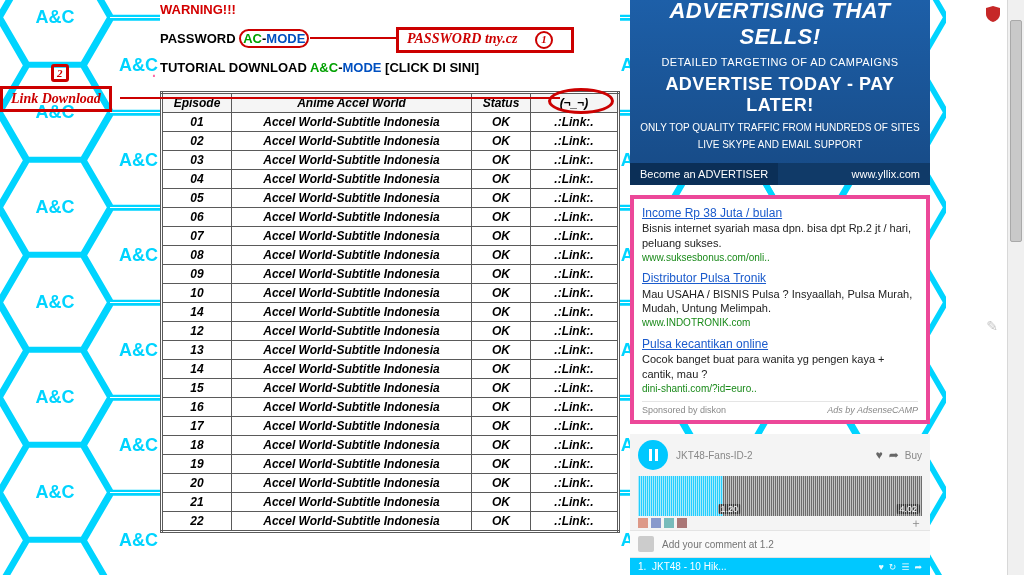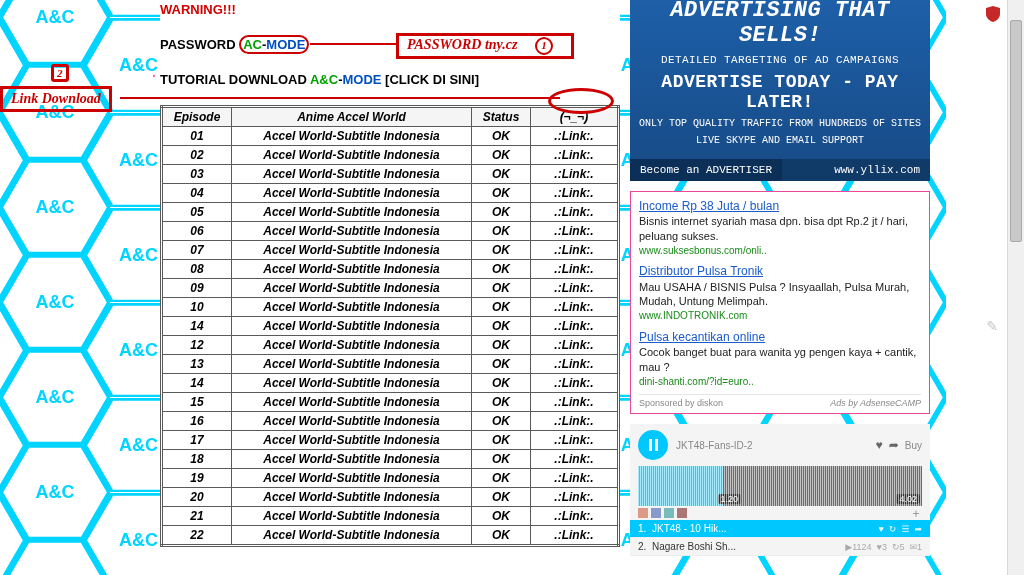--- a/index.html
+++ b/index.html
@@ -40,21 +40,21 @@
   .main {
     width: 460px; flex: 0 0 460px;
     background: #ffffff;
     font-size: 13px;
     color: #000;
   }
   .right-gutter { flex: 1; display: flex; flex-direction: column; align-items: flex-start; gap: 10px; padding-left: 10px; }
 
   
   .warning { color: #d30000; font-weight: bold; margin: 2px 0; }
-  .line { font-weight: bold; margin: 18px 0; }
+  .line { font-weight: bold; margin: 12px 0; }
   .ac { color: #00a000; }
   .mode { color: #0050c0; }
   .click { color: #000; }
   .red-anno {
     position: absolute;
     border: 3px solid #cc0000;
     font-family: "Times New Roman", serif;
     font-style: italic;
     font-weight: bold;
     color: #cc0000;
@@ -81,40 +81,40 @@
   }
   table.episodes th { background: #f5f5f5; }
   table.episodes td.title { text-align: center; }
 
   
   .ad-banner {
     width: 300px;
     background: linear-gradient(#1d5fa8, #174a85);
     color: #fff;
     text-align: center;
-    font-family: Liberation Mono, monospace;
+    font-family: Liberation Sans, sans-serif;
     box-sizing: border-box;
   }
   .ad-banner .big { font-size: 22px; font-weight: 800; font-style: italic; letter-spacing: .5px; padding: 2px 6px 6px; }
   .ad-banner .mid { font-size: 11px; padding: 0 8px 4px; letter-spacing: .4px; }
   .ad-banner .huge { font-size: 18px; font-weight: 800; padding: 2px 8px 6px; letter-spacing: .5px; }
   .ad-banner .small { font-size: 10px; padding: 0 8px 6px; }
   .ad-banner .foot {
     display: flex; justify-content: space-between; align-items: center;
     background: #103a68; font-size: 11px; margin-top: 7px;
   }
   .ad-banner .foot .btn {
     background: #0b2f57; padding: 5px 10px; color: #fff;
   }
   .ad-banner .foot .url { padding: 5px 10px; }
 
   
   .text-ads {
     width: 300px;
-    border: 1px solid #ec4899;
+    border: 4px solid #ec4899;
     background: #fff;
     font-size: 11px;
     padding: 6px 8px 4px;
     box-sizing: border-box;
     line-height: 1.35;
   }
   .text-ads a.title { color: #1b5bcc; text-decoration: underline; font-size: 12px; display: block; }
   .text-ads .desc { color: #222; }
   .text-ads .url { color: #1a8a1a; font-size: 10px; display: block; margin-bottom: 6px; }
   .text-ads .footer { border-top: 1px solid #e5e5e5; margin-top: 4px; padding-top: 2px; display: flex; justify-content: space-between; font-size: 9px; color: #888; }
@@ -948,20 +948,24 @@
         <div class="mark" style="right:2px;">4.02</div>
       </div>
       <div style="height:12px; margin:2px 8px 0; display:flex; gap:3px;">
         <span style="width:10px;height:10px;background:#d98;"></span>
         <span style="width:10px;height:10px;background:#89c;"></span>
         <span style="width:10px;height:10px;background:#7bb;"></span>
         <span style="width:10px;height:10px;background:#a77;"></span>
         <span style="flex:1"></span>
         <span style="font-size:12px;color:#888;line-height:10px;">＋</span>
       </div>
+      <div class="comment">
+        <div class="ava"></div>
+        <input placeholder="Add your comment at 1.2" style="">
+      </div>
       <div class="list">
           <div class="row current">
             <span style="width:14px;">1.</span>
             <span class="t">JKT48 - 10 Hik...</span>
             <span class="stats">
               <span>♥</span>
               <span>↻</span>
               <span>☰</span>
               <span>➦</span>
             </span>

